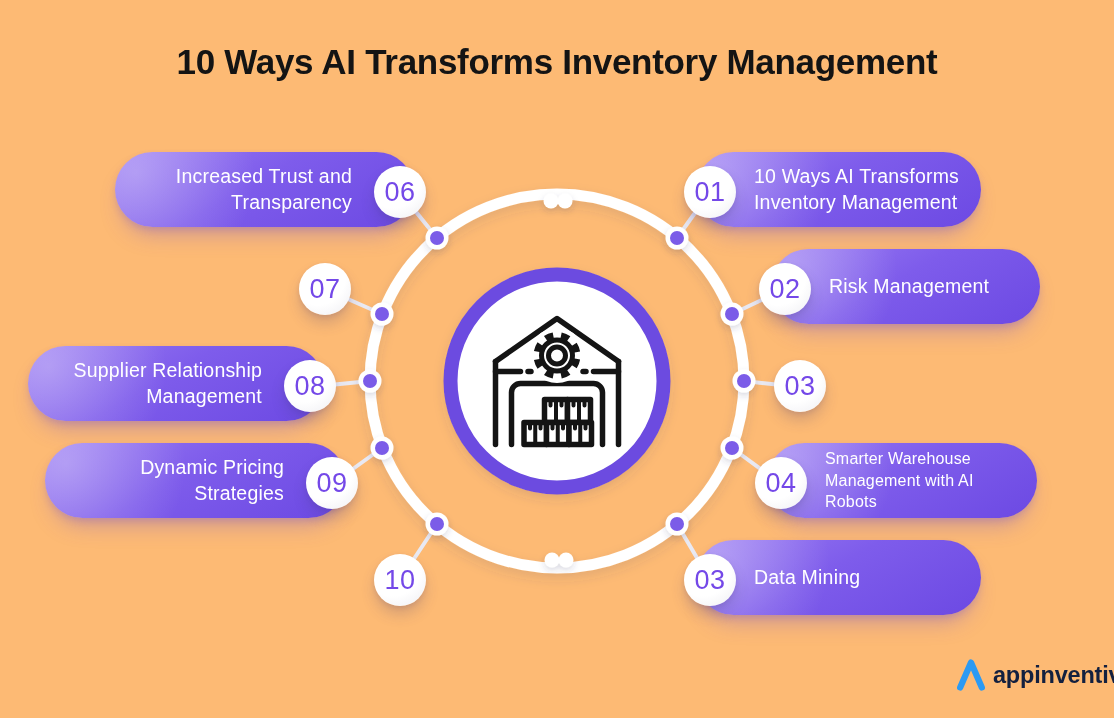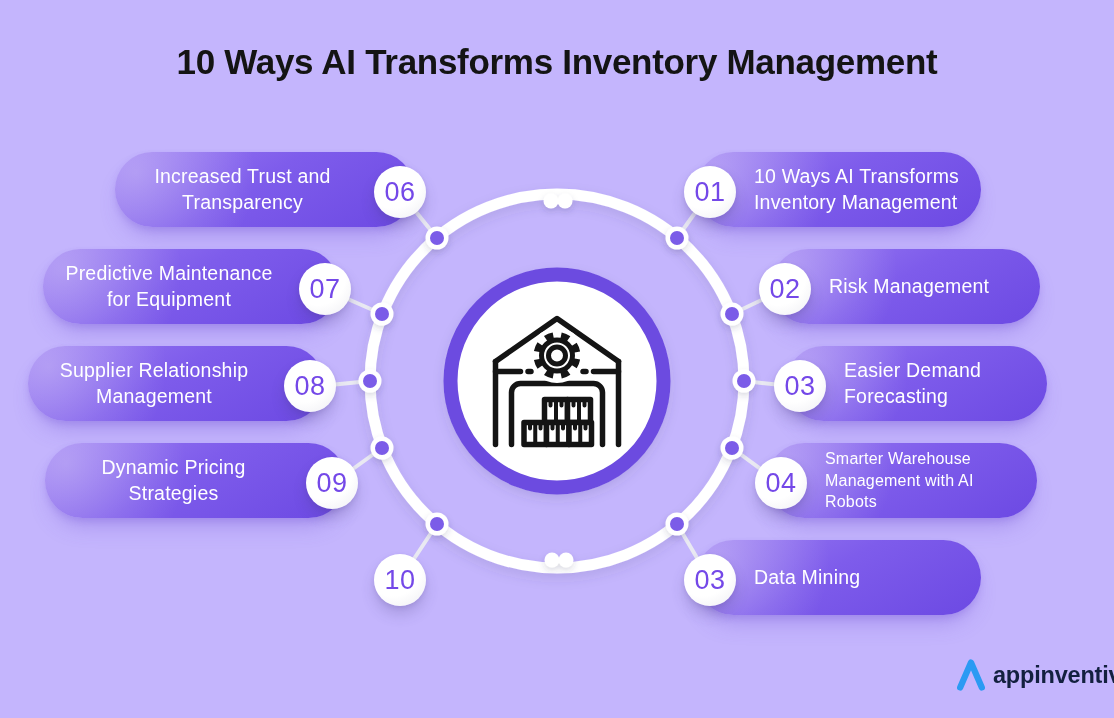--- a/index.html
+++ b/index.html
@@ -1,33 +1,33 @@
 <!DOCTYPE html>
 <html><head>
 <meta charset="utf-8">
 <style>
   html,body{margin:0;padding:0;background:#ffffff;}
   .stage{
-    position:relative;width:1114px;height:718px;background:#c4b5fd;overflow:hidden;
+    position:relative;width:1114px;height:718px;background:#fdba74;overflow:hidden;
     font-family:"Liberation Sans","DejaVu Sans",sans-serif;
   }
   .title{
     position:absolute;left:0;top:42px;width:100%;text-align:center;
     font-size:35px;font-weight:700;letter-spacing:-0.3px;color:#141414;margin:0;
   }
   .deco{position:absolute;left:0;top:0;width:1114px;height:718px;pointer-events:none;}
   .pill{
     position:absolute;height:75px;border-radius:38px;display:flex;align-items:center;
     color:#ffffff;font-size:19.5px;line-height:1.3;letter-spacing:.2px;
     background:
       radial-gradient(circle at 7% 28%, rgba(255,255,255,.30), rgba(255,255,255,0) 42%),
       linear-gradient(150deg,#9a7cf2 0%,#7e5ceb 45%,#6c49e3 100%);
     box-shadow:0 14px 22px -8px rgba(110,80,210,.38), 0 3px 6px rgba(110,80,210,.18);
   }
-  .pill.left{justify-content:flex-end;text-align:center;padding:0 62px 0 18px;box-sizing:border-box;}
+  .pill.left{justify-content:flex-end;text-align:right;padding:0 62px 0 18px;box-sizing:border-box;}
   .pill.right{justify-content:flex-start;text-align:left;padding:0 14px 0 58px;box-sizing:border-box;}
   .pill.small{font-size:16px;line-height:1.35;}
   .badge{
     position:absolute;width:52px;height:52px;border-radius:50%;
     background:radial-gradient(circle at 36% 28%, #ffffff 55%, #ededf2 100%);
     box-shadow:0 9px 14px rgba(70,60,120,.20), 0 2px 4px rgba(70,60,120,.12);
     display:flex;align-items:center;justify-content:center;
     font-size:27px;font-weight:400;color:#7448E8;letter-spacing:.5px;
   }
   
@@ -152,38 +152,32 @@
       <g stroke-width="4">
         <path d="M81.5,101 V124 M104.5,101 V124 M60.75,124 V146 M83.25,124 V146 M105.75,124 V146"></path>
         <path d="M76,101 v6 M87,101 v6 M99,101 v6 M110,101 v6 M55.5,124 v6 M66,124 v6 M78,124 v6 M88.5,124 v6 M100.5,124 v6 M111,124 v6"></path>
       </g>
     </g>
   </svg>
 
   <div class="pill left pl1">
     <span>Increased Trust and Transparency</span>
   </div>
-  <div class="pill left pl2">
-    <span>Predictive Maintenance for Equipment</span>
-  </div>
   <div class="pill left pl3">
     <span>Supplier Relationship Management</span>
   </div>
   <div class="pill left pl4">
     <span>Dynamic Pricing Strategies</span>
   </div>
 
   <div class="pill right pr1">
     <span>10 Ways AI Transforms Inventory Management</span>
   </div>
   <div class="pill right pr2">
     <span>Risk Management</span>
-  </div>
-  <div class="pill right pr3">
-    <span>Easier Demand Forecasting</span>
   </div>
   <div class="pill right pr4 small">
     <span>Smarter Warehouse Management with AI Robots</span>
   </div>
   <div class="pill right pr5">
     <span>Data Mining</span>
   </div>
 
   <div class="badge bl1">
       <span>06</span>

